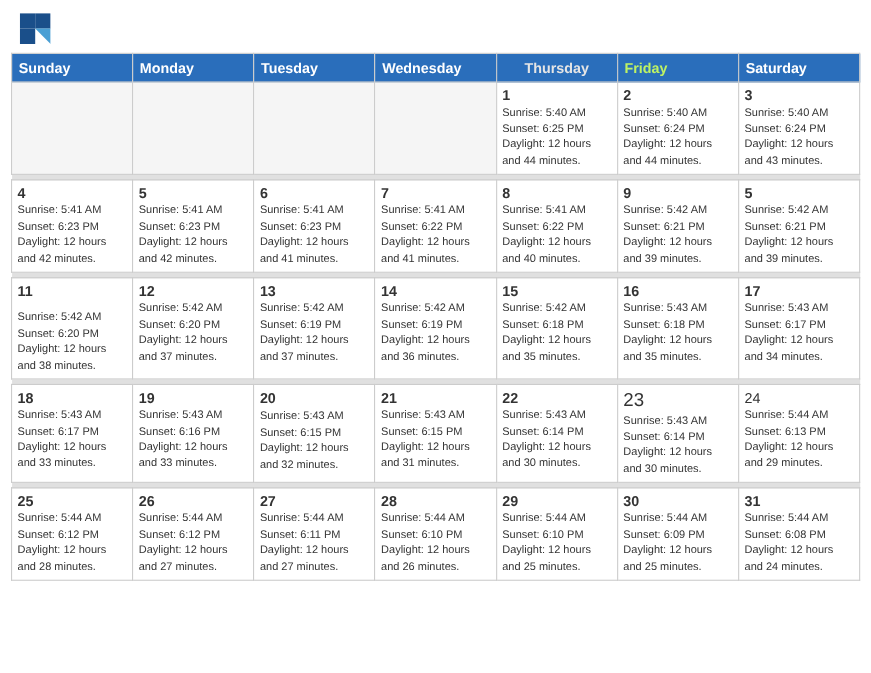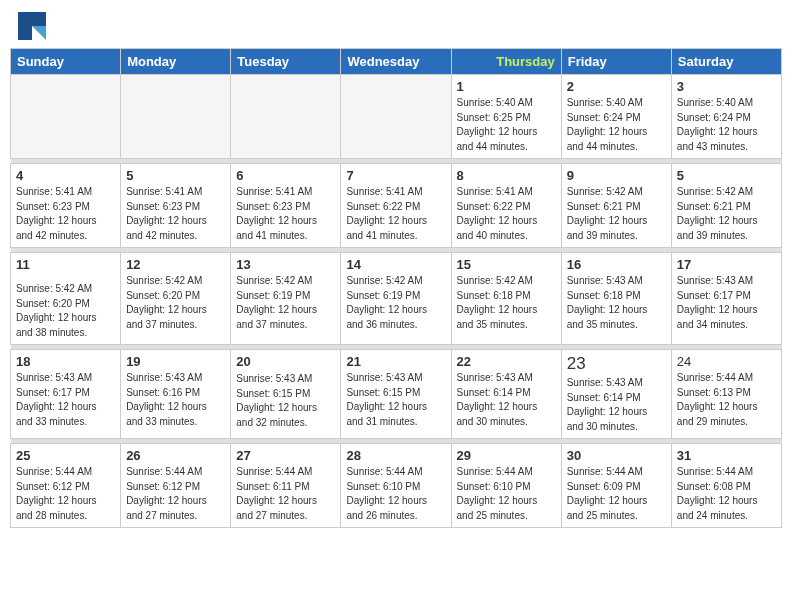--- a/index.html
+++ b/index.html
@@ -31,22 +31,22 @@
 </div>
 
 <div style="padding: 0 10px 10px 10px;">
   <table style="width:100%; border-collapse:collapse;">
     <thead>
       <tr>
       <th style="background: rgb(42, 110, 187); color: rgb(255, 255, 255); text-align: left; padding: 5px 6px; font-size: 13px; border: 1px solid rgb(204, 204, 204);">Sunday</th>
           <th style="background: rgb(42, 110, 187); color: rgb(255, 255, 255); text-align: left; padding: 5px 6px; font-size: 13px; border: 1px solid rgb(204, 204, 204);">Monday</th>
           <th style="background: rgb(42, 110, 187); color: rgb(255, 255, 255); text-align: left; padding: 5px 6px; font-size: 13px; border: 1px solid rgb(204, 204, 204);">Tuesday</th>
           <th style="background: rgb(42, 110, 187); color: rgb(255, 255, 255); text-align: left; padding: 5px 6px; font-size: 13px; border: 1px solid rgb(204, 204, 204);">Wednesday</th>
-          <th style="background: rgb(42, 110, 187); color: #bef264; text-align: right; padding: 5px 6px; font-size: 13px; border: 1px solid rgb(204, 204, 204);">Thursday</th>
-          <th style="background: rgb(42, 110, 187); color: #ffffff; text-align: left; padding: 5px 6px; font-size: 13px; border: 1px solid rgb(204, 204, 204);">Friday</th>
+          <th style="background: rgb(42, 110, 187); color: #e5e5e5; text-align: center; padding: 5px 6px; font-size: 13px; border: 1px solid rgb(204, 204, 204);">Thursday</th>
+          <th style="background: rgb(42, 110, 187); color: #bef264; text-align: left; padding: 5px 6px; font-size: 13px; border: 1px solid rgb(204, 204, 204);">Friday</th>
           <th style="background: rgb(42, 110, 187); color: rgb(255, 255, 255); text-align: left; padding: 5px 6px; font-size: 13px; border: 1px solid rgb(204, 204, 204);">Saturday</th>
         </tr>
     </thead>
     <tbody id="calendar-body">
     <tr>
           <td style="border: 1px solid rgb(204, 204, 204); vertical-align: top; padding: 4px 5px; font-size: 10.5px; color: rgb(51, 51, 51); width: 14.28%; min-height: 80px; background: rgb(245, 245, 245);"></td>
           <td style="border: 1px solid rgb(204, 204, 204); vertical-align: top; padding: 4px 5px; font-size: 10.5px; color: rgb(51, 51, 51); width: 14.28%; min-height: 80px; background: rgb(245, 245, 245);"></td>
           <td style="border: 1px solid rgb(204, 204, 204); vertical-align: top; padding: 4px 5px; font-size: 10.5px; color: rgb(51, 51, 51); width: 14.28%; min-height: 80px; background: rgb(245, 245, 245);"></td>
           <td style="border: 1px solid rgb(204, 204, 204); vertical-align: top; padding: 4px 5px; font-size: 10.5px; color: rgb(51, 51, 51); width: 14.28%; min-height: 80px; background: rgb(245, 245, 245);"></td>
           <td style="border: 1px solid rgb(204, 204, 204); vertical-align: top; padding: 4px 5px; font-size: 10.5px; color: rgb(51, 51, 51); width: 14.28%; min-height: 80px;">

